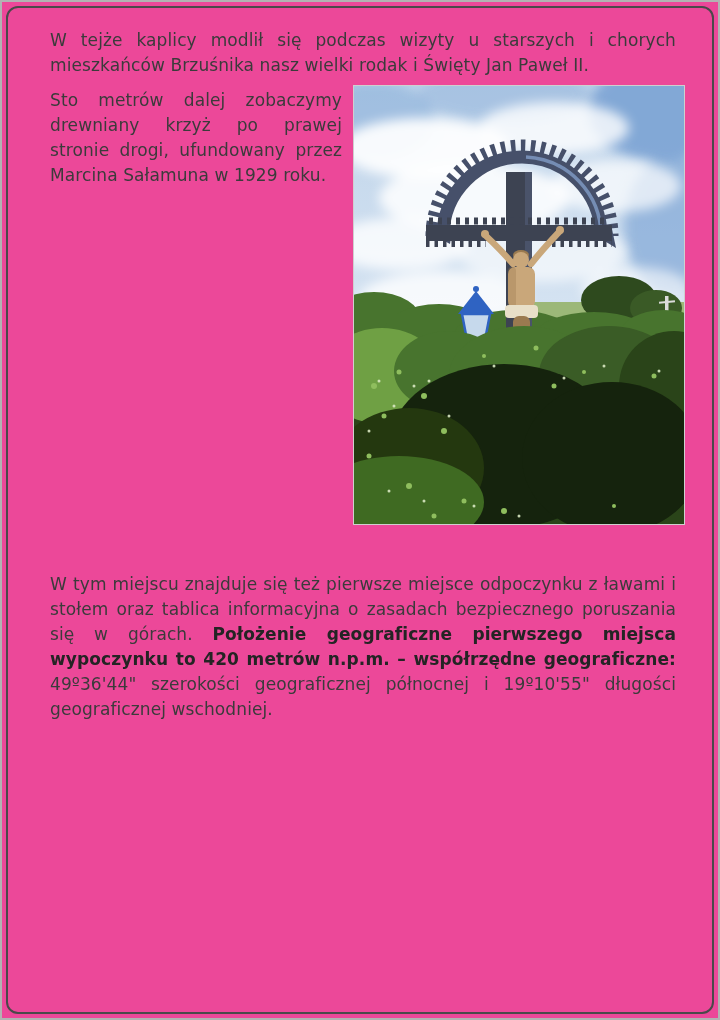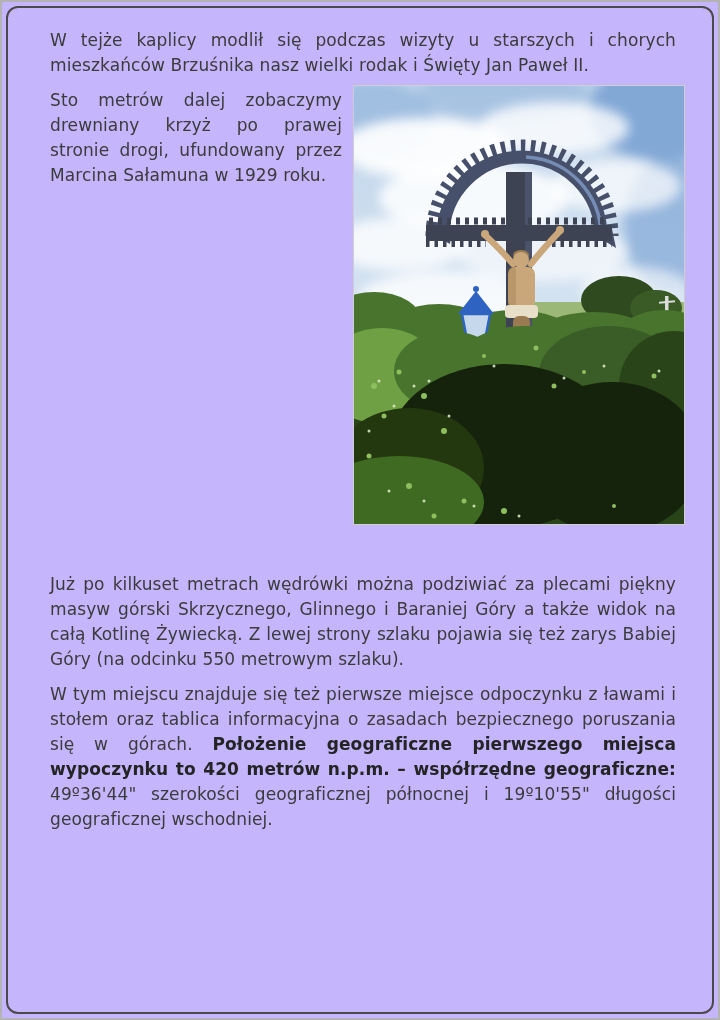--- a/index.html
+++ b/index.html
@@ -1,18 +1,18 @@
 <!DOCTYPE html>
 <html lang="pl" style="--outer-edge: #b3b3b3; --page-border: #4a4a4a; --text: #3b3b3b; --text-bold: #242424; --sky-top: #7ba3d4; --sky-mid: #bfd4ea; --sky-low: #e9f1f9; --cloud: #ffffff; --cross: #3d4352; --arc: #46506a; --arc-light: #7a94bc; --christ: #c9a77a; --christ-dark: #9a7a50; --loincloth: #e8dfc8; --field: #9cb878; --bush-back: #48742e; --bush-mid: #2a4419; --bush-dark: #15230d; --bush-light: #6fa044; --leaf-bright: #8fbe5e; --speckle: #d9e8c2; --lantern: #2f63c2; --lantern-glass: #c6d9ec; --pole: #dcdcdc;"><head>
 <meta charset="utf-8">
 <style>
   html,body { margin:0; padding:0; background:#ffffff; }
   .page {
     position:relative; width:720px; height:1020px;
-    background:#c4b5fd; overflow:hidden; box-sizing:border-box;
+    background:#ec4899; overflow:hidden; box-sizing:border-box;
     border:2px solid var(--outer-edge,#b3b3b3);
     font-family:"DejaVu Sans", sans-serif;
     padding-left:40px;
   }
   .frame {
     position:absolute; inset:4px; border:2.5px solid var(--page-border,#4a4a4a);
     border-radius:12px; pointer-events:none;
   }
   .content {
     position:absolute; left:0; top:0; right:0; bottom:0;
@@ -179,17 +179,16 @@
                 <circle cx="15" cy="345" r="1.5"></circle>
             </g>
           </g>
         </svg>
       </div>
 
       <p>Sto metrów dalej zobaczymy drewniany krzyż po prawej stronie drogi, ufundowany przez Marcina Sałamuna w 1929 roku.</p>
       <div class="clear-spacer"></div>
     </div>
 
-    <p>Już po kilkuset metrach wędrówki można podziwiać za plecami piękny masyw górski Skrzycznego, Glinnego i Baraniej Góry a także widok na całą Kotlinę Żywiecką. Z lewej strony szlaku pojawia się też zarys Babiej Góry (na odcinku 550 metrowym szlaku).</p>
     <p><span>W tym miejscu znajduje się też pierwsze miejsce odpoczynku z ławami i stołem oraz tablica informacyjna o zasadach bezpiecznego poruszania się w górach. </span><strong>Położenie geograficzne pierwszego miejsca wypoczynku to 420 metrów n.p.m. – współrzędne geograficzne: </strong><span>49º36'44" szerokości geograficznej północnej i 19º10'55" długości geograficznej wschodniej.</span></p>
 
   </div>
 </div>
 
 </body></html>

